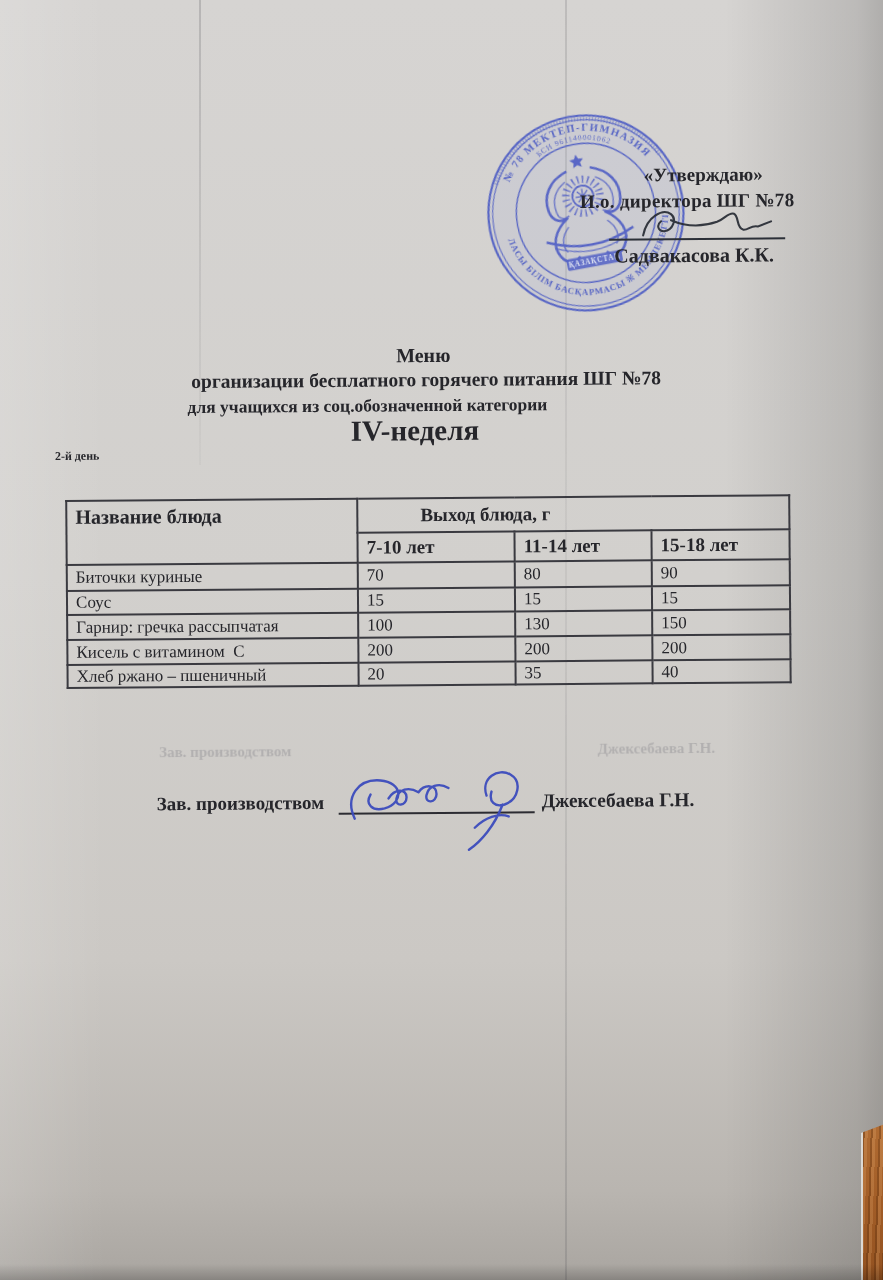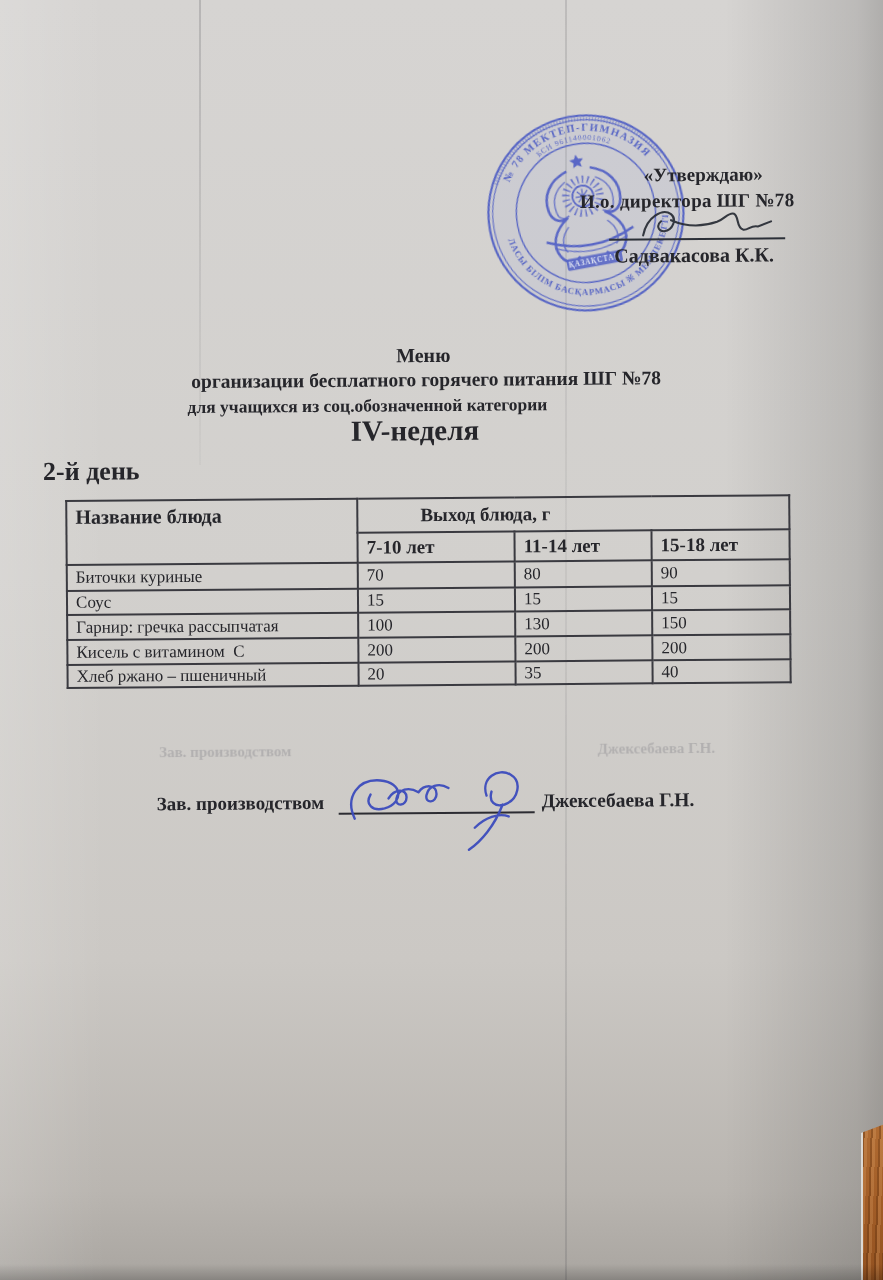--- a/index.html
+++ b/index.html
@@ -33,21 +33,21 @@
   
   .approval-quote{left:647px;top:166px;font-size:19px;text-align:right;}
   .approval-position{left:583px;top:192px;font-size:19px;letter-spacing:.3px;}
   .sig-line-top{left:612px;top:214px;width:176px;height:26px;border-bottom:2px solid #2c3038;}
   .approval-name{left:617px;top:246px;font-size:20px;}
   
   .t1{left:398px;top:344px;font-size:20px;font-family:Liberation Serif, serif;}
   .t2{left:193px;top:369px;font-size:19.5px;}
   .t3{left:189px;top:395px;font-size:17.5px;}
   .t4{left:352px;top:414px;font-size:29px;}
-  .day{left:44px;top:446px;font-size:26px;margin-top:8px;}
+  .day{left:56px;top:446px;font-size:12px;}
   
   table.mtable{
     position:absolute;left:66px;top:497px;border-collapse:collapse;
     table-layout:fixed;width:723px;color:#26262b;
   }
   .mtable td,.mtable th{
     border:2px solid #3a3a40;padding:0 0 0 8px;text-align:left;vertical-align:middle;
     font-family:"Liberation Serif","DejaVu Serif",serif;white-space:pre;overflow:hidden;
   }
   .mtable .h-name{font-size:20px;font-weight:bold;vertical-align:top;padding-top:4px;}

